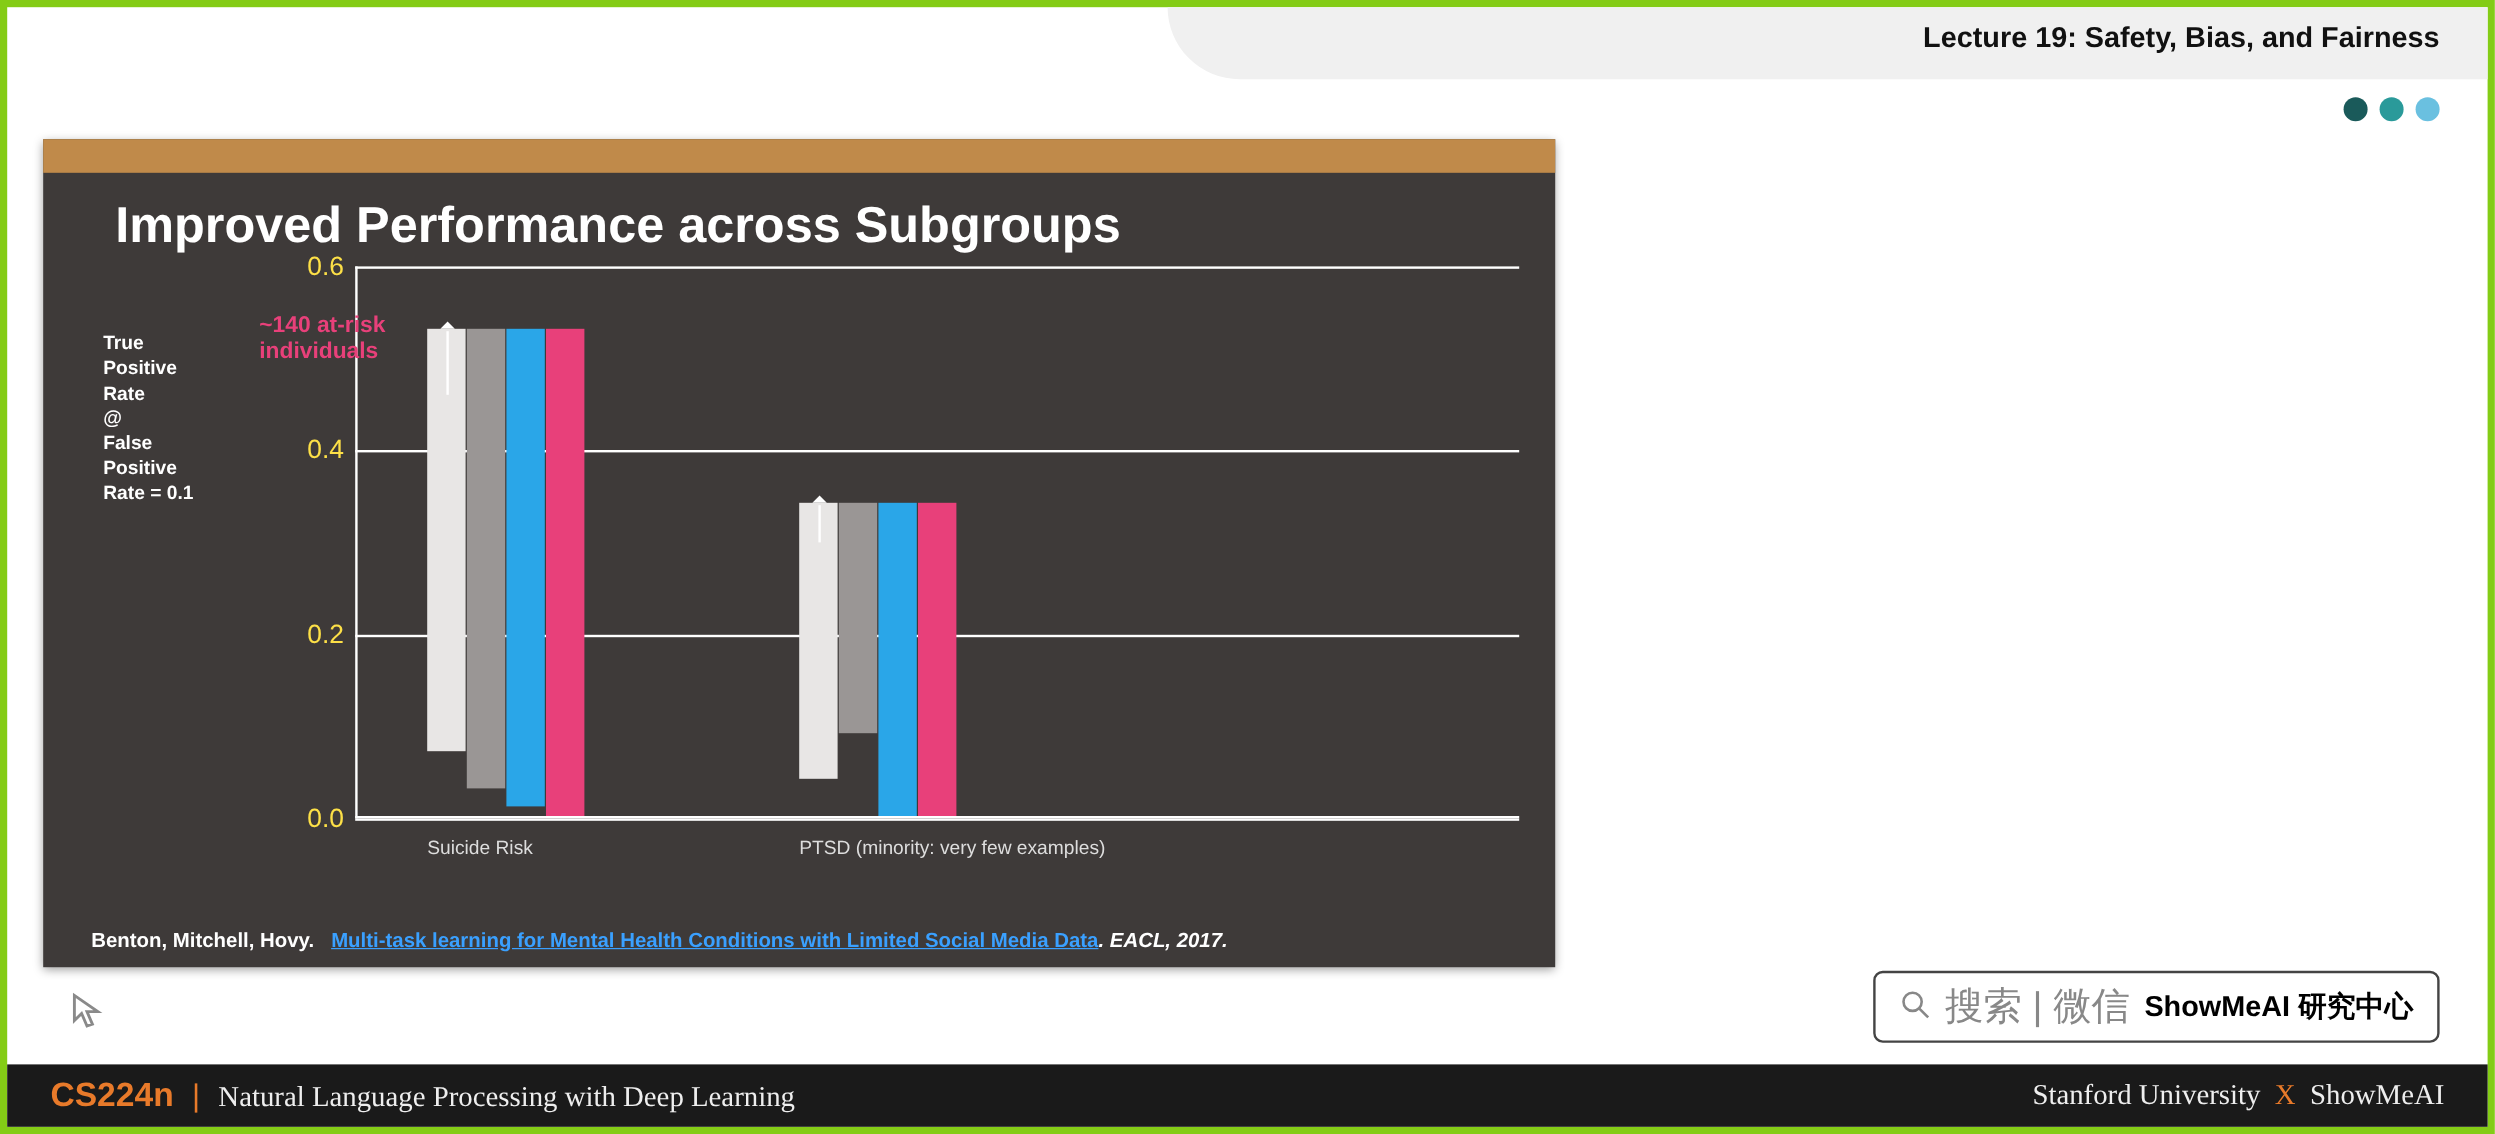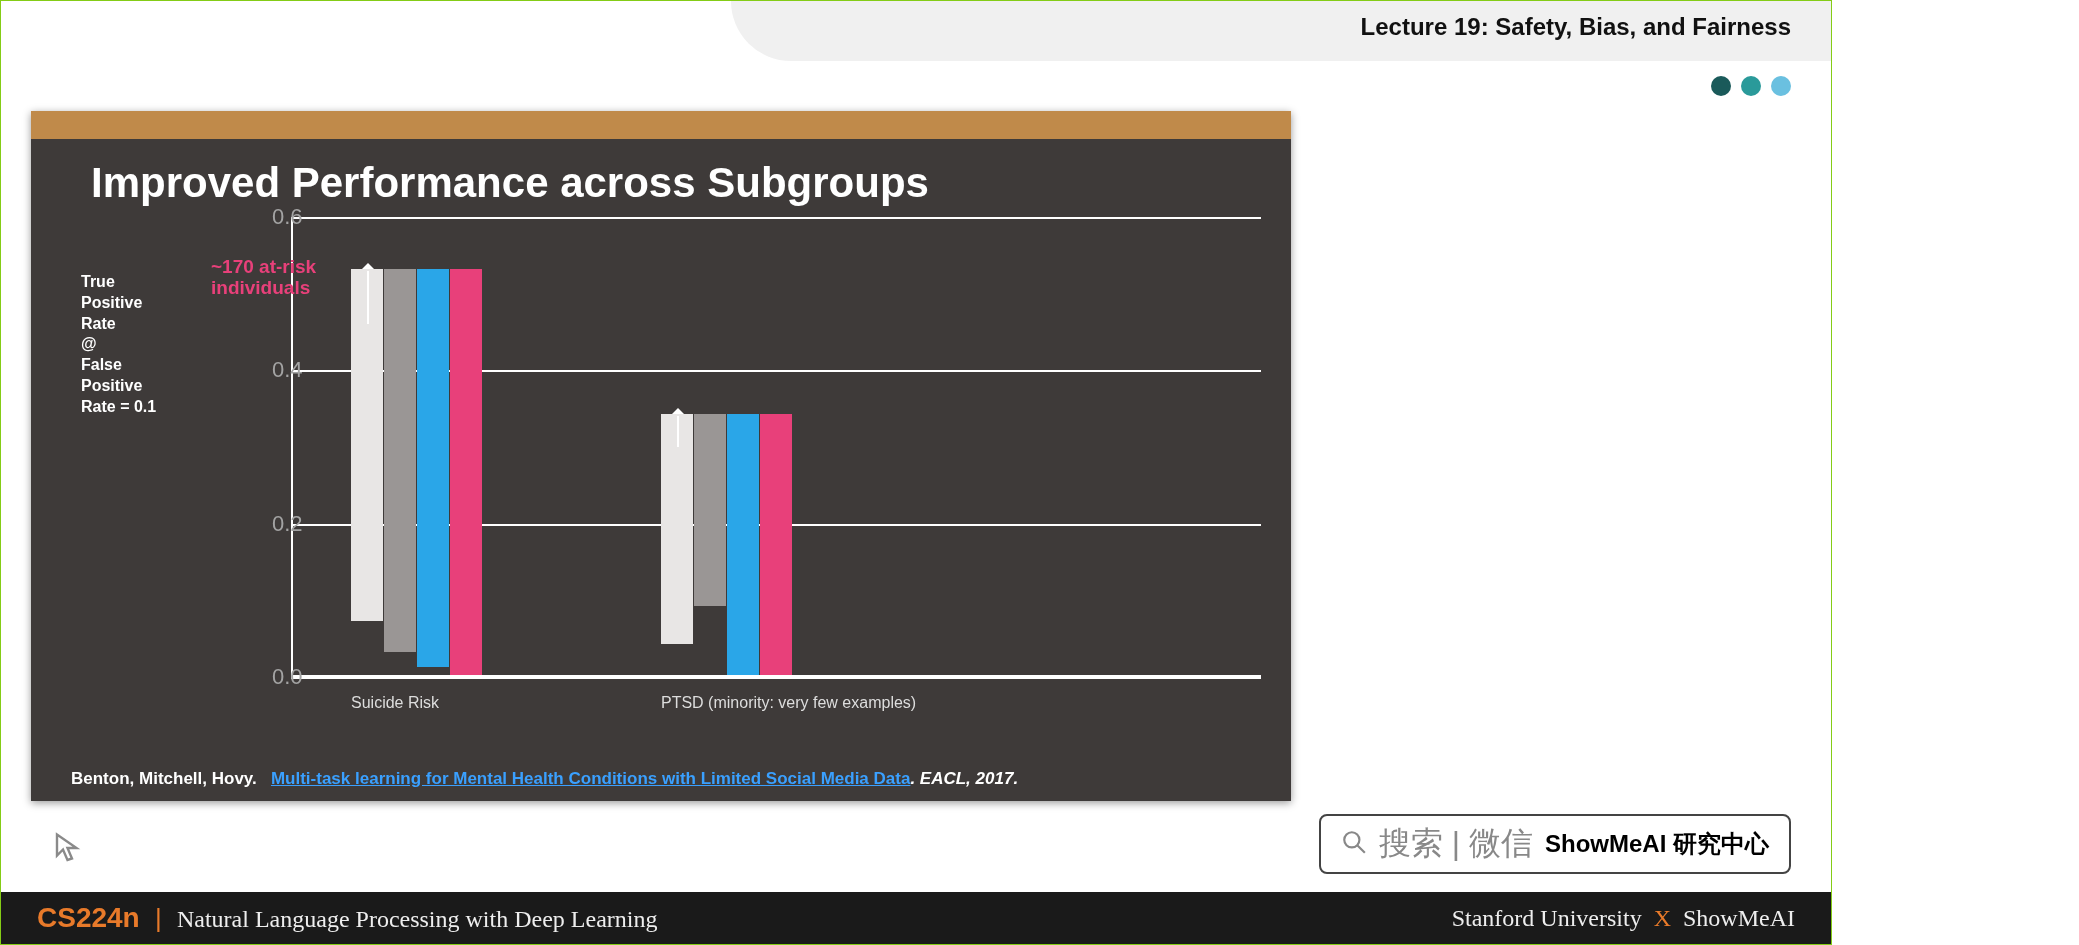--- a/index.html
+++ b/index.html
@@ -1,19 +1,19 @@
 <!DOCTYPE html>
 <html><head>
 <meta charset="utf-8">
 <style>
   * { box-sizing: border-box; margin: 0; padding: 0; }
   body { font-family: Arial, Helvetica, sans-serif; background: #fff; }
   .page {
-    width: 1832px; height: 945px;
-    border: 1px solid #84cc16; position: relative;
+    width: 2079px; height: 945px;
+    border: 6px solid #84cc16; position: relative;
     background: #fff;
   }
   .header-swoosh {
     position: absolute; top: 0; right: 0;
     width: 1100px; height: 60px;
     background: #f0f0f0;
     border-bottom-left-radius: 60px;
   }
   .lecture-title {
     position: absolute; top: 12px; right: 40px;
@@ -45,21 +45,21 @@
   .ylabel {
     position: absolute; left: 10px; top: 55px; width: 120px;
     color: #fff; font-size: 16px; font-weight: bold; line-height: 1.3;
   }
   .plot {
     position: absolute; left: 190px; top: 0; width: 1000px; height: 460px;
   }
   .axis-y { position: absolute; left: 30px; top: 0; bottom: 0; width: 2px; background: #fff; }
   .axis-x { position: absolute; left: 30px; right: 0; bottom: 0; height: 2px; background: #fff; }
   .grid { position: absolute; left: 30px; right: 0; height: 2px; background: #fff; }
-  .tick { position: absolute; left: -10px; font-size: 22px; color: #a3a3a3; transform: translateY(-50%); margin-left: 21px; }
+  .tick { position: absolute; left: -10px; font-size: 22px; color: #fde047; transform: translateY(-50%); }
   .group { position: absolute; bottom: 2px; display: flex; gap: 1px; }
   .bar { width: 32px; }
   .c0 { background: #e8e6e5; }
   .c1 { background: #9a9695; }
   .c2 { background: #2aa6e8; }
   .c3 { background: #e8407a; }
   .xlab { position: absolute; bottom: -35px; color: #ddd; font-size: 16px; white-space: nowrap; }
   .anno {
     position: absolute; color: #e8407a; font-size: 19px; font-weight: bold;
     line-height: 1.1;
@@ -136,21 +136,21 @@
           <div>@</div>
           <div>False</div>
           <div>Positive</div>
           <div>Rate = 0.1</div>
         </div>
 
       <div class="plot" id="plot">
         <div class="axis-y"></div>
         <div class="axis-x"></div>
         <div class="anno" id="anno" style="left:-50px; top:40px;">
-            <div>~170 at-risk</div>
+            <div>~140 at-risk</div>
             <div>individuals</div>
           </div>
       <div class="grid" style="top: 460px;"></div>
           <div class="tick" style="top: 460px;">0.0</div>
           <div class="grid" style="top: 306.667px;"></div>
           <div class="tick" style="top: 306.667px;">0.2</div>
           <div class="grid" style="top: 153.333px;"></div>
           <div class="tick" style="top: 153.333px;">0.4</div>
           <div class="grid" style="top: 0px;"></div>
           <div class="tick" style="top: 0px;">0.6</div>

